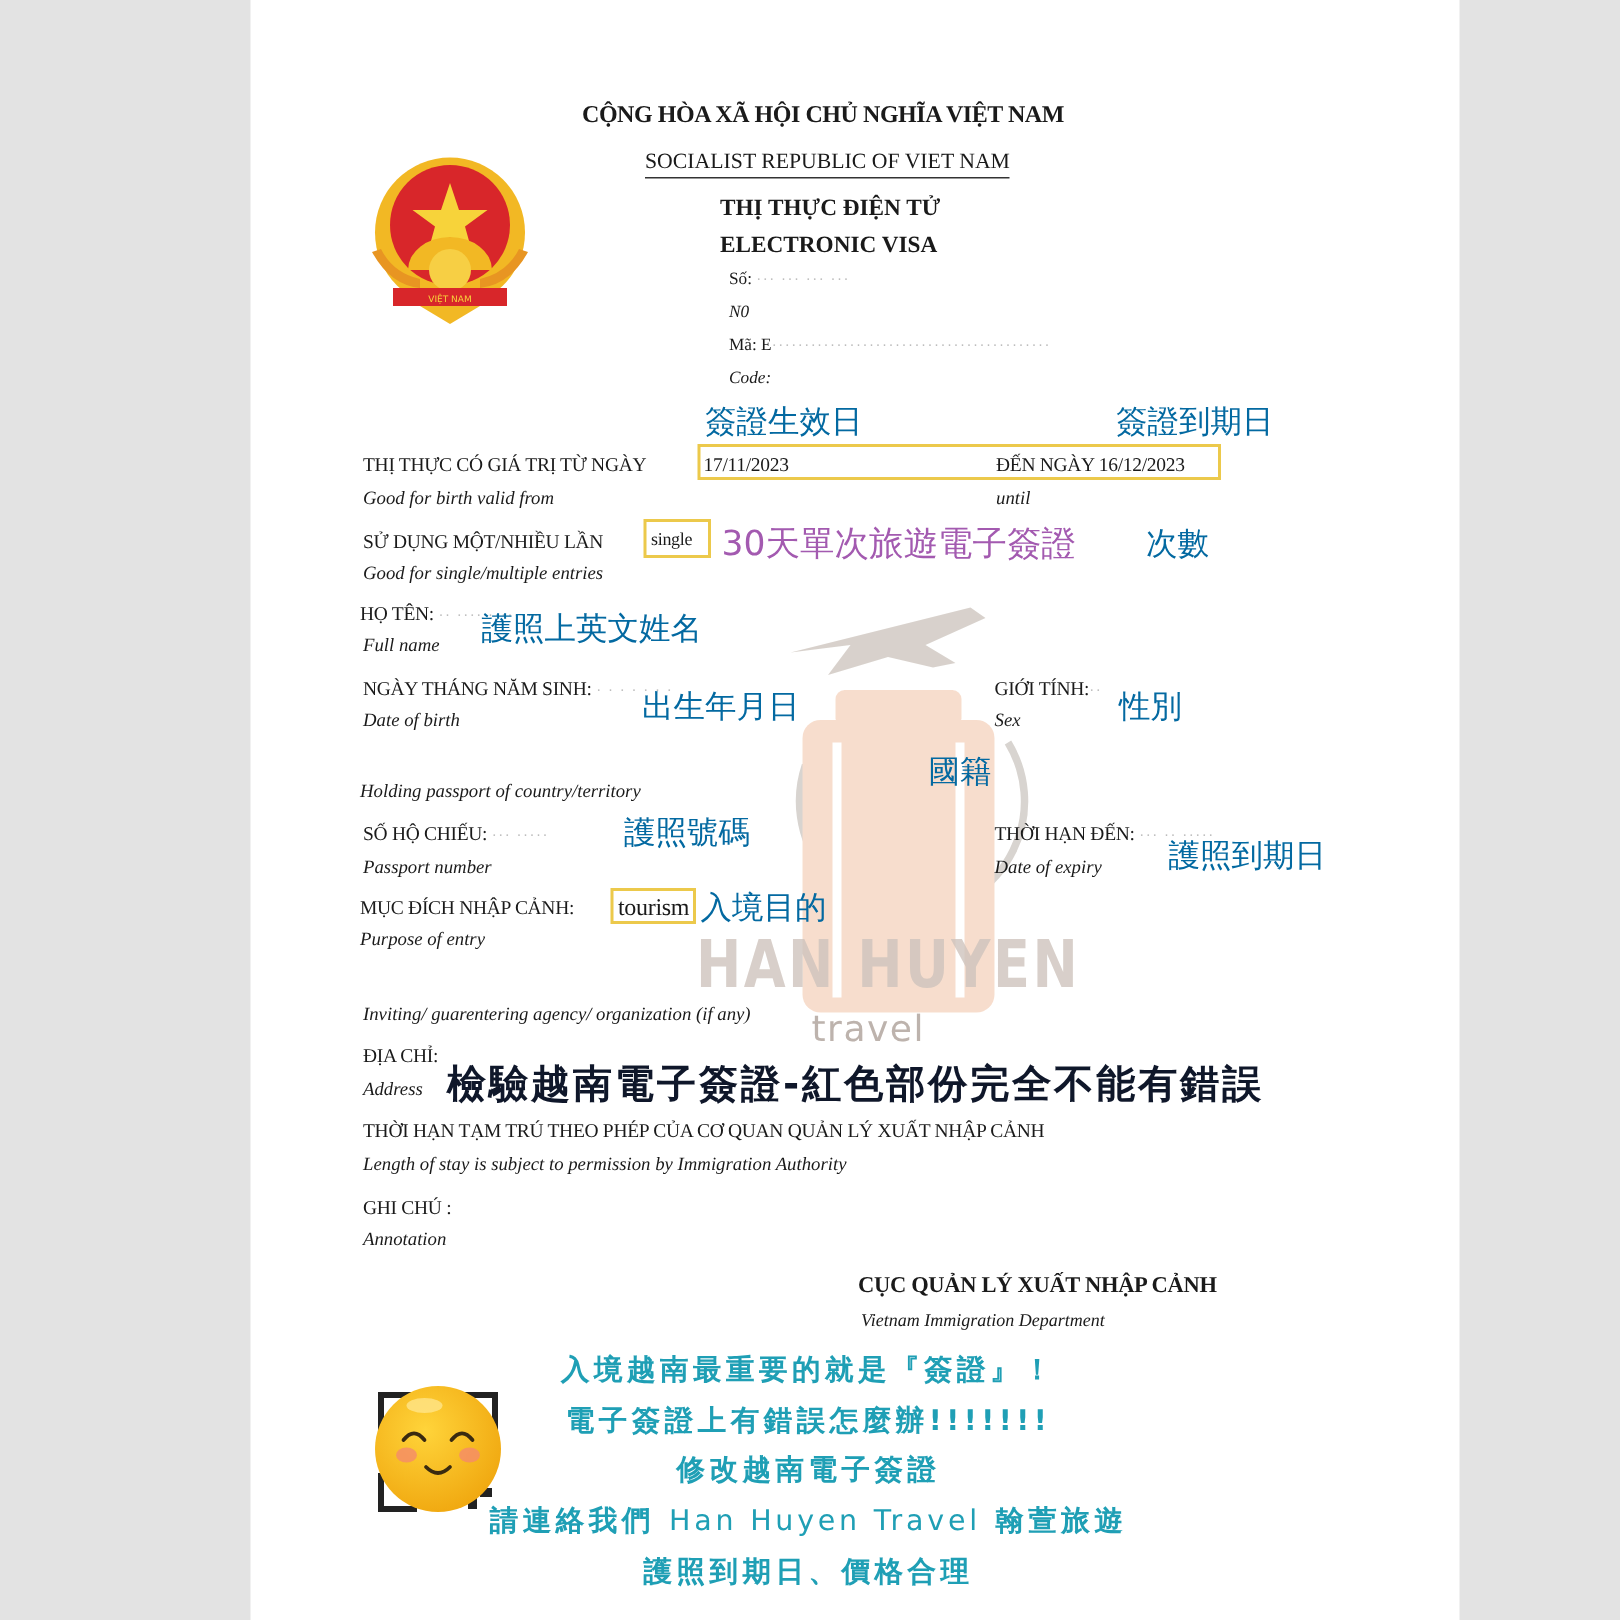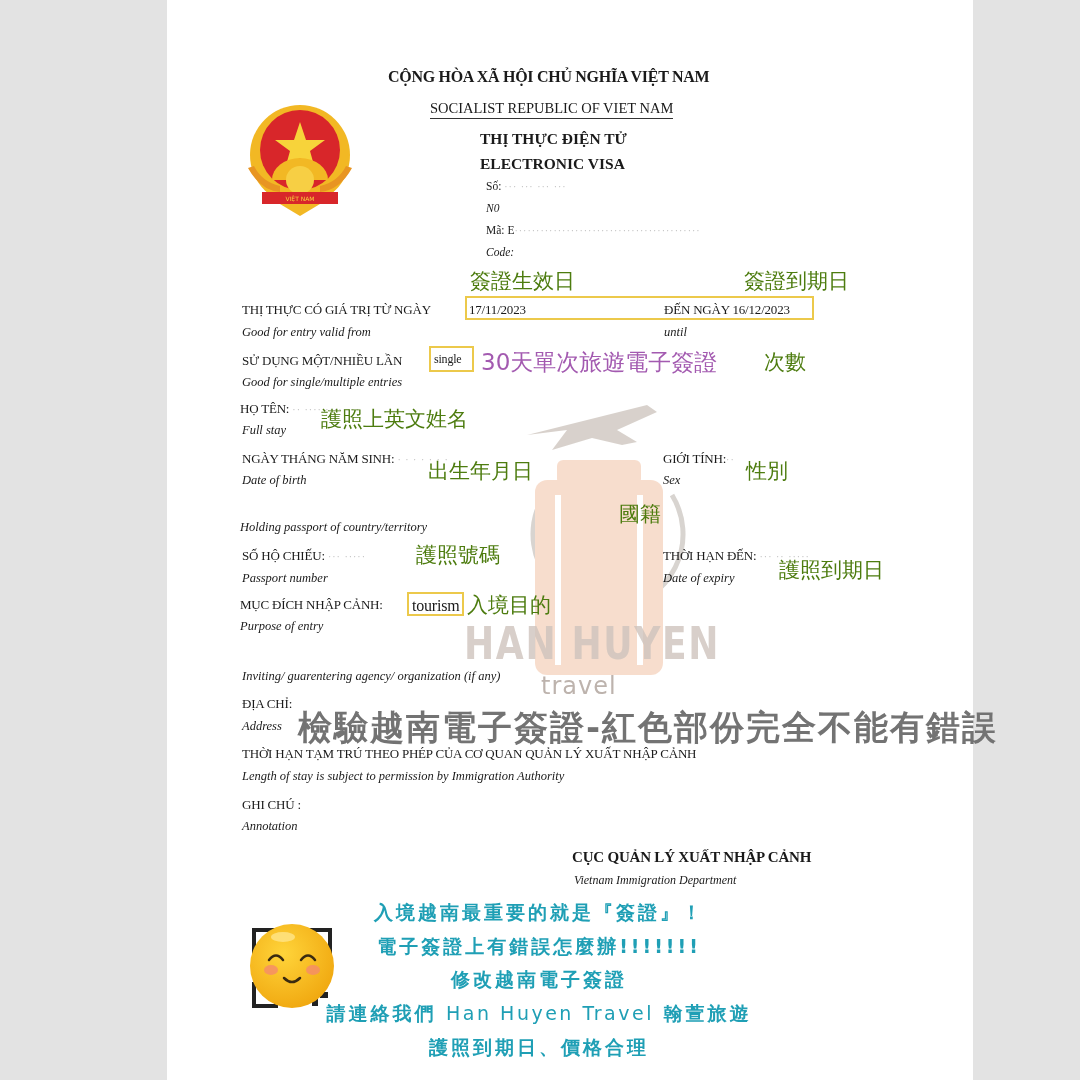--- a/index.html
+++ b/index.html
@@ -6,23 +6,23 @@
   html, body { width: 1080px; height: 1080px; overflow: hidden; }
   body { background: #e3e3e3; position: relative; font-family: "Liberation Serif", "DejaVu Serif", serif; color: #1a1a1a; }
   .page { position: absolute; left: 167px; top: 0; width: 806px; height: 1080px; background: #ffffff; }
   .abs { position: absolute; white-space: nowrap; }
   .vn { font-size: 13px; letter-spacing: -0.2px; }
   .en { font-size: 12.5px; font-style: italic; }
   .hdr1 { font-size: 16px; font-weight: bold; letter-spacing: -0.3px; }
   .hdr2 { font-size: 14.5px; }
   .hdr3 { font-size: 15.5px; font-weight: bold; }
   .small { font-size: 11.5px; }
-  .red { color: #4d7c0f; font-family: "DejaVu Sans", sans-serif; font-size: 21px; }
+  .red { color: #0369a1; font-family: "DejaVu Sans", sans-serif; font-size: 21px; }
   .purple { color: #a35ab0; font-family: "DejaVu Sans", sans-serif; font-size: 23px; }
-  .orange { color: #737373; font-family: "DejaVu Sans", sans-serif; font-weight: bold; font-size: 34px; letter-spacing: 2px; }
+  .orange { color: #0f172a; font-family: "DejaVu Sans", sans-serif; font-weight: bold; font-size: 26px; letter-spacing: 2px; }
   .teal { color: #1f9fb5; font-family: "DejaVu Sans", sans-serif; font-weight: bold; font-size: 19px; letter-spacing: 3px; text-align: center; width: 744px; left: 0; }
   .teal .latin { font-weight: normal; letter-spacing: 2.5px; }
   .box { position: absolute; border: 2px solid #ecc94b; }
   .redact { color: #bdbdbd; font-size: 10px; letter-spacing: 1px; }
   .underline { border-bottom: 1.5px solid #333; padding-bottom: 1px; }
   .watermark { position: absolute; left: 330px; top: 400px; width: 200px; height: 310px; }
 </style>
 </head>
 <body>
 
@@ -69,35 +69,35 @@
   <div class="abs red" style="left:303px; top:267px">簽證生效日</div>
   <div class="abs red" style="left:577px; top:267px">簽證到期日</div>
 
   <div class="abs vn" style="left:75px; top:302px">THỊ THỰC CÓ GIÁ TRỊ TỪ NGÀY</div>
   <div class="box" style="left:298px; top:296px; width:349px; height:24px"></div>
   <div class="abs vn" style="left:302px; top:302px">17/11/2023</div>
   <div class="abs vn" style="left:497px; top:302px">
     <span>ĐẾN NGÀY</span>
     <span>16/12/2023</span>
   </div>
-  <div class="abs en" style="left:75px; top:325px">Good for entry valid from</div>
+  <div class="abs en" style="left:75px; top:325px">Good for birth valid from</div>
   <div class="abs en" style="left:497px; top:325px">until</div>
 
   <div class="abs vn" style="left:75px; top:353px">SỬ DỤNG MỘT/NHIỀU LẦN</div>
   <div class="box" style="left:262px; top:346px; width:45px; height:26px"></div>
   <div class="abs vn" style="left:267px; top:352px; font-size:12px">single</div>
   <div class="abs purple" style="left:314px; top:347px">30天單次旅遊電子簽證</div>
   <div class="abs red" style="left:597px; top:348px">次數</div>
   <div class="abs en" style="left:75px; top:375px">Good for single/multiple entries</div>
 
   <div class="abs vn" style="left:73px; top:401px">
     <span>HỌ TÊN:</span>
     <span class="redact">·· ···· ········</span>
   </div>
-  <div class="abs en" style="left:75px; top:423px">Full stay</div>
+  <div class="abs en" style="left:75px; top:423px">Full name</div>
   <div class="abs red" style="left:154px; top:405px">護照上英文姓名</div>
 
   <div class="abs vn" style="left:75px; top:451px">
     <span>NGÀY THÁNG NĂM SINH:</span>
     <span class="redact">· · · · · · ·</span>
   </div>
   <div class="abs en" style="left:75px; top:473px">Date of birth</div>
   <div class="abs red" style="left:261px; top:457px">出生年月日</div>
   <div class="abs vn" style="left:496px; top:451px">
     <span>GIỚI TÍNH:</span><span class="redact">··</span>

